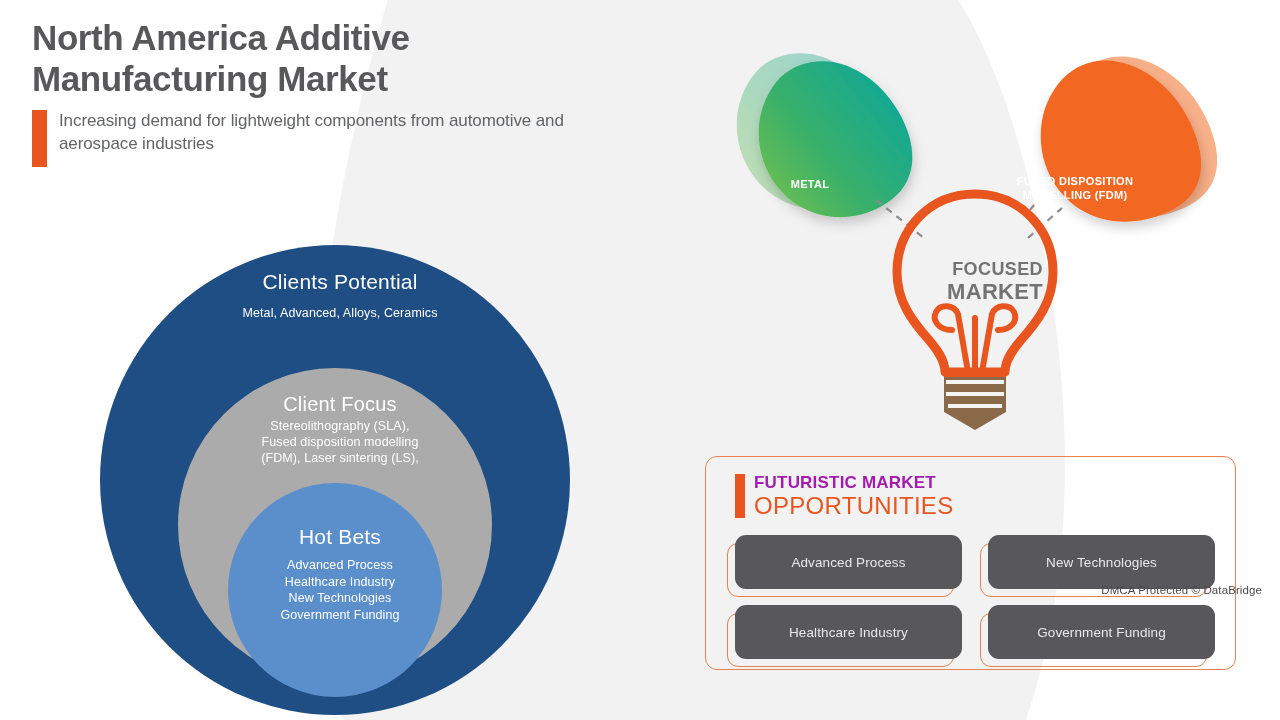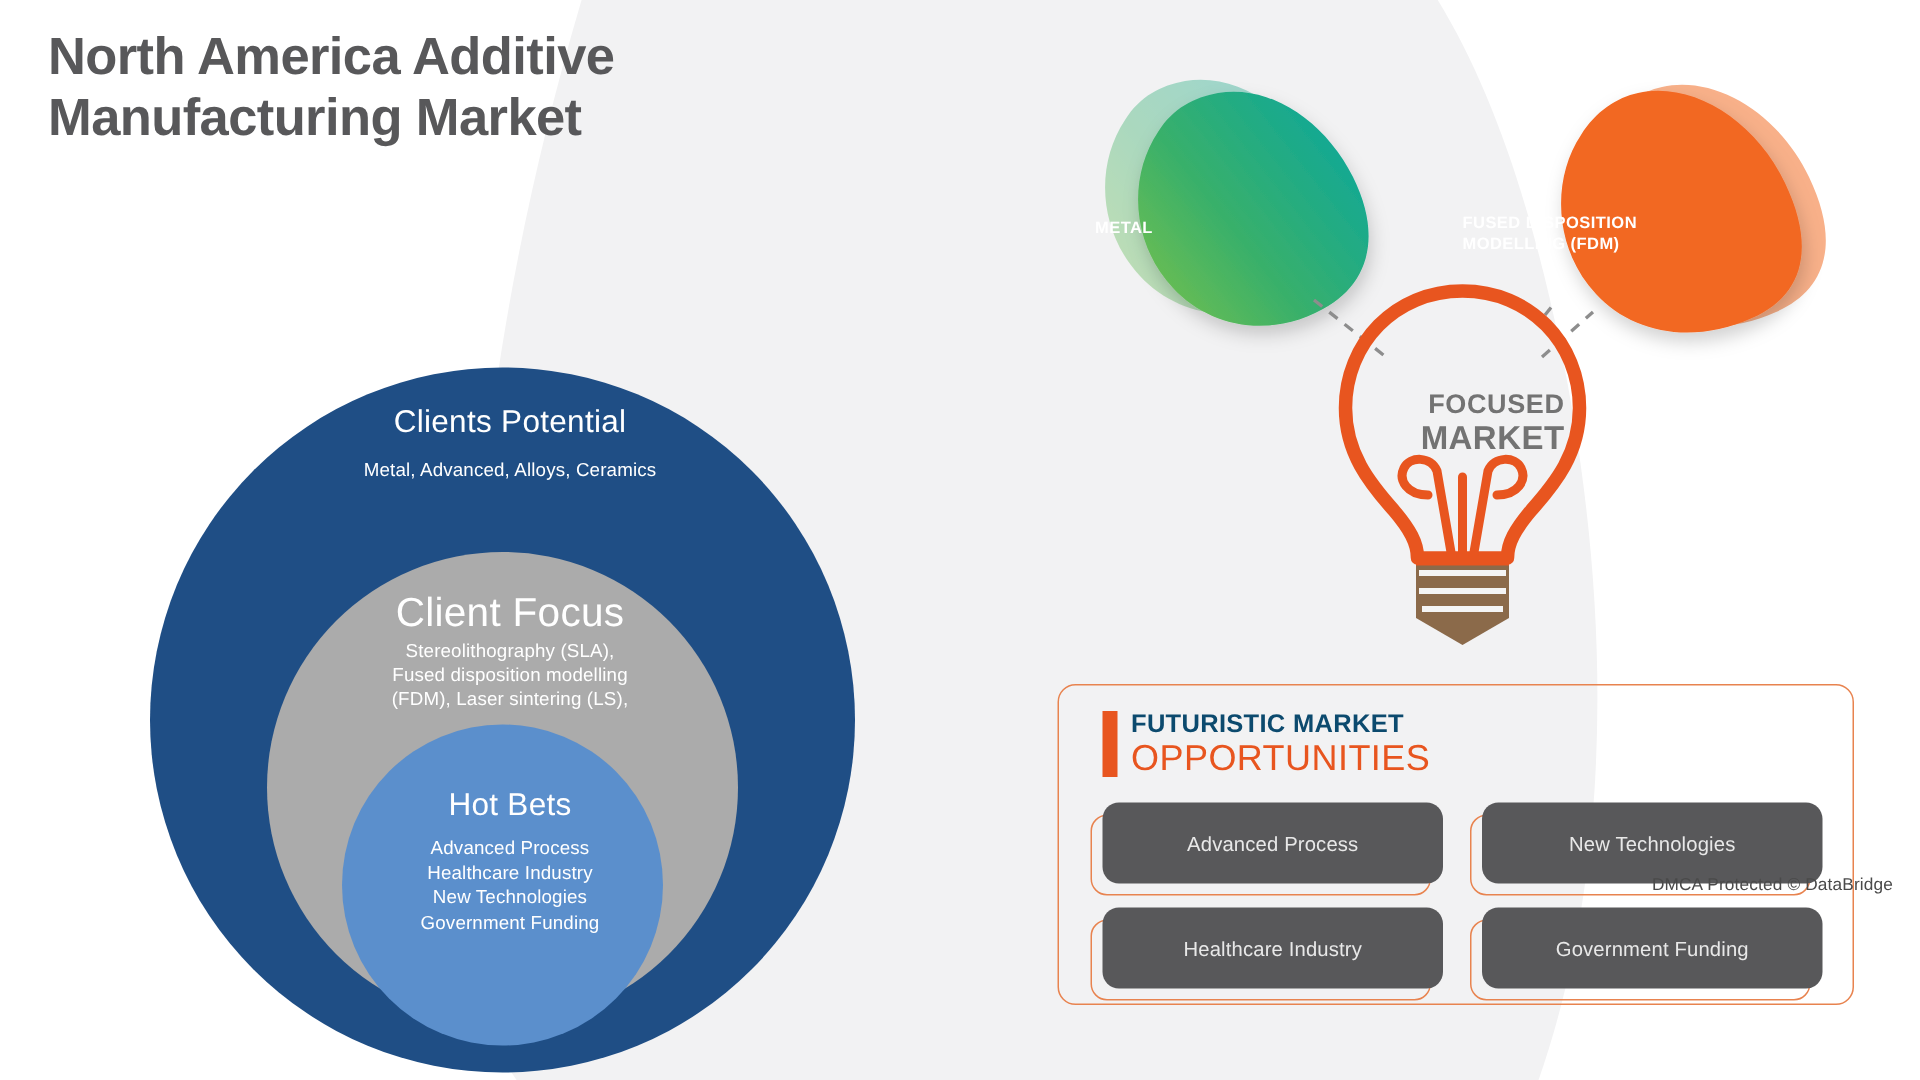--- a/index.html
+++ b/index.html
@@ -32,51 +32,51 @@
   .circ { position:absolute; border-radius:50%; }
   .c-outer { left:100px; top:245px; width:470px; height:470px; background:#1f4e85; }
   .c-mid   { left:178px; top:368px; width:314px; height:314px; background:#ababab; }
   .c-inner { left:228px; top:483px; width:214px; height:214px; background:#5b8fcc; }
 
   .c-label { position:absolute; width:100%; text-align:center; color:#ffffff; }
   .lbl-outer { left:0; top:270px; }
   .lbl-mid   { left:0; top:393px; }
   .lbl-inner { left:0; top:525px; }
   .c-head  { font-size:21px; font-weight:400; letter-spacing:0.2px;text-align:center; }
-  .c-head-sm { font-size:27px; }
+  .c-head-sm { font-size:20px; }
   .c-body  { font-size:12.5px; line-height:1.28; margin-top:7px; letter-spacing:0.1px; }
   .c-body-tight { margin-top:2px; }
   .lbl-outer .c-body { margin-top:11px; }
   .lbl-inner .c-body { margin-top:8px; line-height:1.33; }
 
   
   .bulb-area { position:absolute; left:700px; top:0; width:580px; height:460px; z-index:6; }
   .blob-label {
-    position:absolute; color:#fff; font-weight:bold; text-align:left;
-    font-size:11px; letter-spacing:0.3px; line-height:1.3;
+    position:absolute; color:#fff; font-weight:bold; text-align:center;
+    font-size:11px; letter-spacing:0.3px; line-height:1.3;margin-top:32px;
   }
   .lbl-metal { left:30px; top:145px; width:160px; }
   .lbl-fdm   { left:275px; top:142px; width:200px; }
 
   .bulb-text {
     position:absolute; left:908px; top:236px; width:135px;
     text-align:right; color:#737373; z-index:8;margin-top:23px;
   }
   .bt1 { font-size:18px; font-weight:bold; letter-spacing:0.4px; }
   .bt2 { font-size:22px; font-weight:bold; letter-spacing:0.3px; margin-top:-1px; }
 
   
   .panel {
     position:absolute; left:705px; top:456px; width:531px; height:214px;
     border:1px solid #e8834f; border-radius:12px; z-index:6;
   }
   .panel-head { position:absolute; left:29px; top:17px; display:flex; }
   .ph-bar { width:10px; height:44px; background:#e8551f; flex:0 0 10px; }
   .ph-text { margin-left:9px; }
-  .ph1 { font-size:17px; font-weight:bold; color:#0c4a6e; letter-spacing:0.2px; line-height:1.0; }
+  .ph1 { font-size:17px; font-weight:bold; color:#a21caf; letter-spacing:0.2px; line-height:1.0; }
   .ph2 { font-size:24px; font-weight:300; color:#e8551f; letter-spacing:0.3px; line-height:1.06; margin-top:2px; }
 
   .cards { position:absolute; left:29px; top:78px; width:480px; }
   .card-row { display:flex; gap:26px; margin-bottom:16px; }
   .card-wrap { position:relative; width:227px; height:54px; }
   .card-ghost {
     position:absolute; left:-8px; top:8px; width:227px; height:54px;
     border:1px solid #e8834f; border-radius:11px;
   }
   .card {
@@ -98,20 +98,24 @@
 <div id="stage">
 
   <svg class="bg-blob" viewBox="0 0 1280 720">
     <path d="M 400 -40 C 330 180 300 400 318 640 C 325 700 345 740 400 760
              L 1010 760 C 1080 600 1075 400 1040 230
              C 1015 110 980 20 930 -40 Z" fill="#f2f2f3"></path>
   </svg>
 
   <div class="header">
     <div class="title">North America Additive Manufacturing Market</div>
+    <div class="subwrap">
+      <div class="sub-bar"></div>
+      <div class="subtitle">Increasing demand for lightweight components from automotive and aerospace industries</div>
+    </div>
   </div>
 
   <div class="circles">
     <div class="circ c-outer"></div>
     <div class="circ c-mid"></div>
     <div class="circ c-inner"></div>
 
     <div class="c-label lbl-outer">
       <div class="c-head">Clients Potential</div>
       <div class="c-body">Metal, Advanced, Alloys, Ceramics</div>

